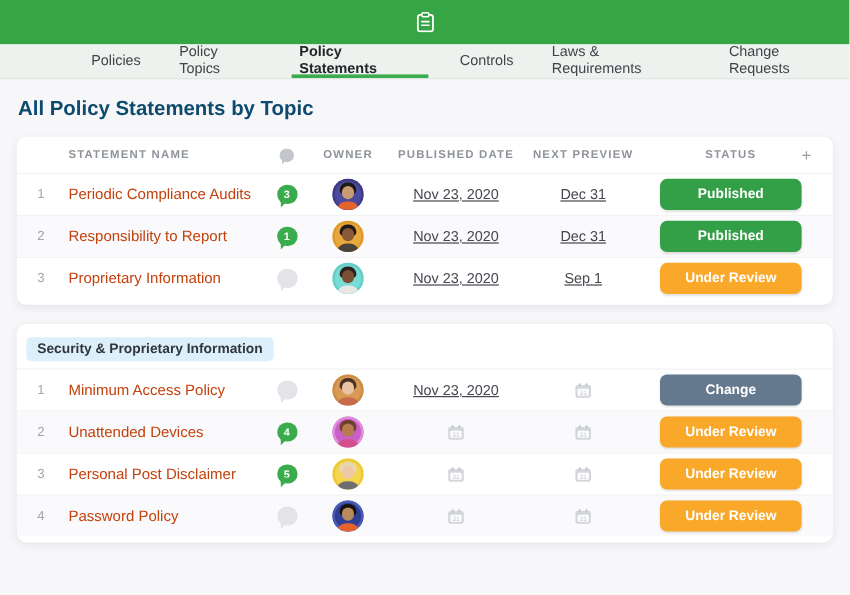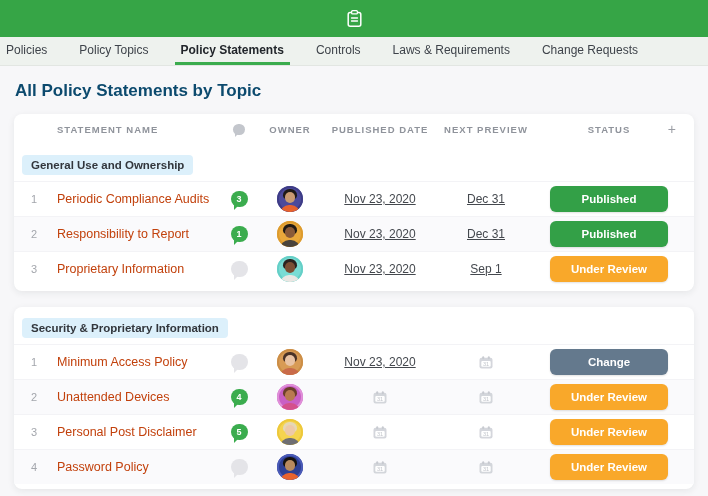--- a/index.html
+++ b/index.html
@@ -11,21 +11,21 @@
   }
   
   .app-header{
     height:37px;background:#36A546;display:flex;align-items:center;justify-content:center;gap:9px;
   }
   .app-header h1{margin:0;font-size:15px;font-weight:bold;color:#fff;letter-spacing:.2px;}
   .clip-icon{display:flex;align-items:center;}
   
   .tab-bar{
     height:28px;background:#EEF2EE;border-bottom:1px solid #E2E6E2;
-    display:flex;align-items:stretch;gap:20px;
+    display:flex;align-items:stretch;padding-left:70px;gap:20px;
   }
   .tab{
     display:flex;align-items:center;padding:0 6px;cursor:pointer;
     font-size:12px;color:#3E434A;border-bottom:3px solid transparent;box-sizing:border-box;
   }
   .tab.active{border-bottom-color:#3BAC4E;color:#22262B;font-weight:bold;}
   
   .page-title{
     margin:15px 0 13px 15px;font-size:17px;font-weight:bold;color:#0c4a6e;
   }
@@ -140,23 +140,20 @@
     <div class="c-name">STATEMENT NAME</div>
     <div class="cc">
           <span class="hdr-bubble"></span>
         </div>
     <div class="cc">OWNER</div>
     <div class="cc">PUBLISHED DATE</div>
     <div class="cc">NEXT PREVIEW</div>
     <div class="c-status" style="display:block">STATUS</div>
     <span class="plus">+</span>
   </div>
-    <div class="chip-row">
-      <span class="chip">General Use and Ownership</span>
-    </div>
     <div>
         <div class="row grid">
     <div class="num">1</div>
     <div class="name">Periodic Compliance Audits</div>
     <div class="cc">
       <span class="bubble filled">3</span>
     </div>
     <div class="cc">
       <span class="avatar" style="--bg: #4C4A9C; --ring: #3E3C86; --skin: #C99B72; --hair: #1E1A17; --shirt: #E8622E;">
               <i class="hair"></i>

